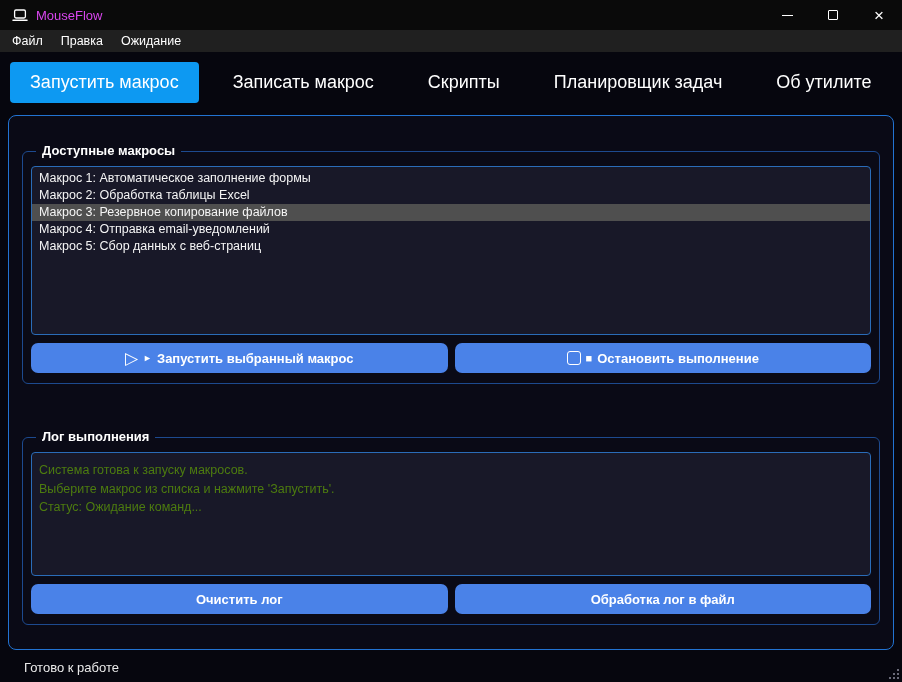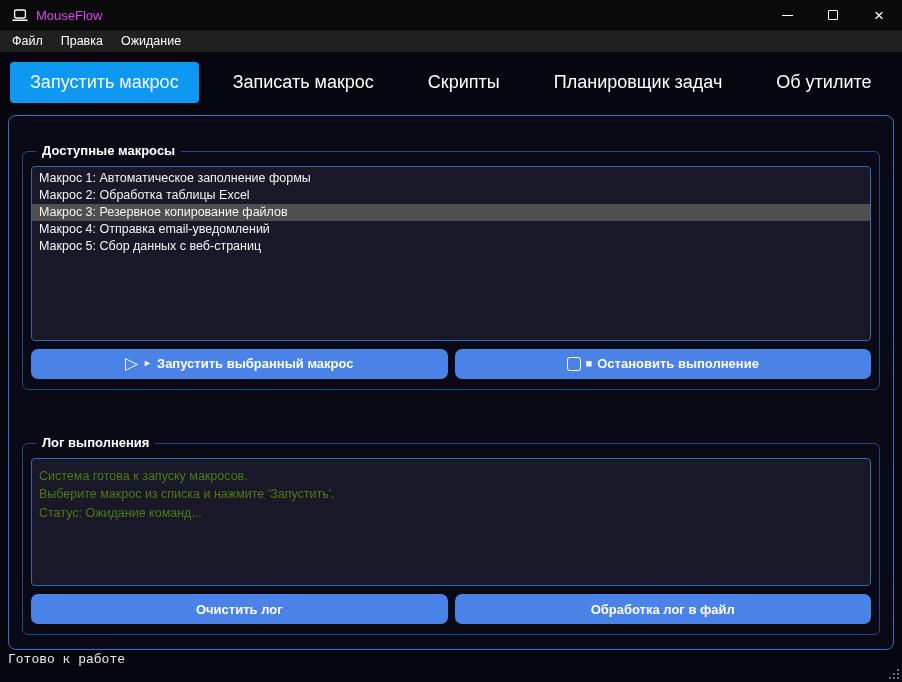--- a/index.html
+++ b/index.html
@@ -39,38 +39,38 @@
   .tabstrip{padding:10px 10px 8px 10px;display:flex;gap:14px;align-items:center;flex-shrink:0;}
   .tab{font-size:18px;padding:10px 20px;border-radius:4px;color:#fff;white-space:nowrap;}
   .tab.active{background:var(--tab-active);font-weight:400;}
 
   
   .main-panel{margin:4px 8px 2px 8px;flex:1;border:1.5px solid var(--panel-border);border-radius:8px;background:var(--panel-bg);padding:14px 13px 12px 13px;display:flex;flex-direction:column;min-height:0;gap:27px;}
 
   .groupbox{position:relative;border:1px solid var(--group-border);border-radius:6px;padding:14px 8px 10px 8px;display:flex;flex-direction:column;min-height:0;}
   .groupbox .group-label{position:absolute;top:-9px;left:13px;background:var(--panel-bg);padding:0 6px;font-size:13px;font-weight:bold;color:#fff;}
   .group-macros{margin-top:21px;flex:1.28;}
-  .group-log{margin-top:26px;flex:1;margin-bottom:2px;}
+  .group-log{margin-top:26px;flex:1;margin-bottom:12px;}
 
   .listbox{flex:1;background:var(--box-bg);border:1px solid var(--box-border);border-radius:4px;overflow:hidden;padding-top:3px;min-height:0;}
   .list-item{font-size:12.5px;line-height:17px;padding-left:7px;white-space:nowrap;color:#f5f5f5;}
   .list-item.selected{background:var(--sel-gray);}
 
   .btn-row{display:flex;gap:7px;margin-top:8px;flex-shrink:0;}
   .action-btn{flex:1;height:30px;background:var(--btn-blue);border:none;border-radius:7px;color:#fff;font-weight:bold;font-size:13px;font-family:inherit;display:flex;align-items:center;justify-content:center;gap:5px;cursor:default;}
   .icon-play-outline{font-size:17px;font-weight:400;line-height:1;}
   .icon-play-filled{font-size:9px;line-height:1;}
   .icon-stop-outline{width:14px;height:14px;border:1.6px solid #fff;border-radius:3px;display:inline-block;}
   .icon-stop-filled{font-size:11px;line-height:1;}
 
   .logbox{flex:1;background:var(--box-bg);border:1px solid var(--box-border);border-radius:4px;padding:8px 0 0 7px;min-height:0;}
   .log-line{font-size:12.5px;line-height:18.5px;color:#4d7c0f;white-space:nowrap;}
 
   
-  .statusbar{height:30px;display:flex;align-items:flex-start;padding-left:8px;flex-shrink:0;position:relative;font-family:Liberation Mono, monospace;}
+  .statusbar{height:30px;display:flex;align-items:center;padding-left:24px;flex-shrink:0;position:relative;}
   .status-text{font-size:13px;color:#eaeaea;}
   .resize-grip{position:absolute;right:3px;bottom:3px;width:12px;height:12px;}
   .resize-grip i{position:absolute;width:2px;height:2px;background:#6a6a78;}
   .g1{right:0;bottom:0}.g2{right:4px;bottom:0}.g3{right:8px;bottom:0}
   .g4{right:0;bottom:4px}.g5{right:4px;bottom:4px}
   .g6{right:0;bottom:8px}
 </style>
 </head>
 <body>
 

